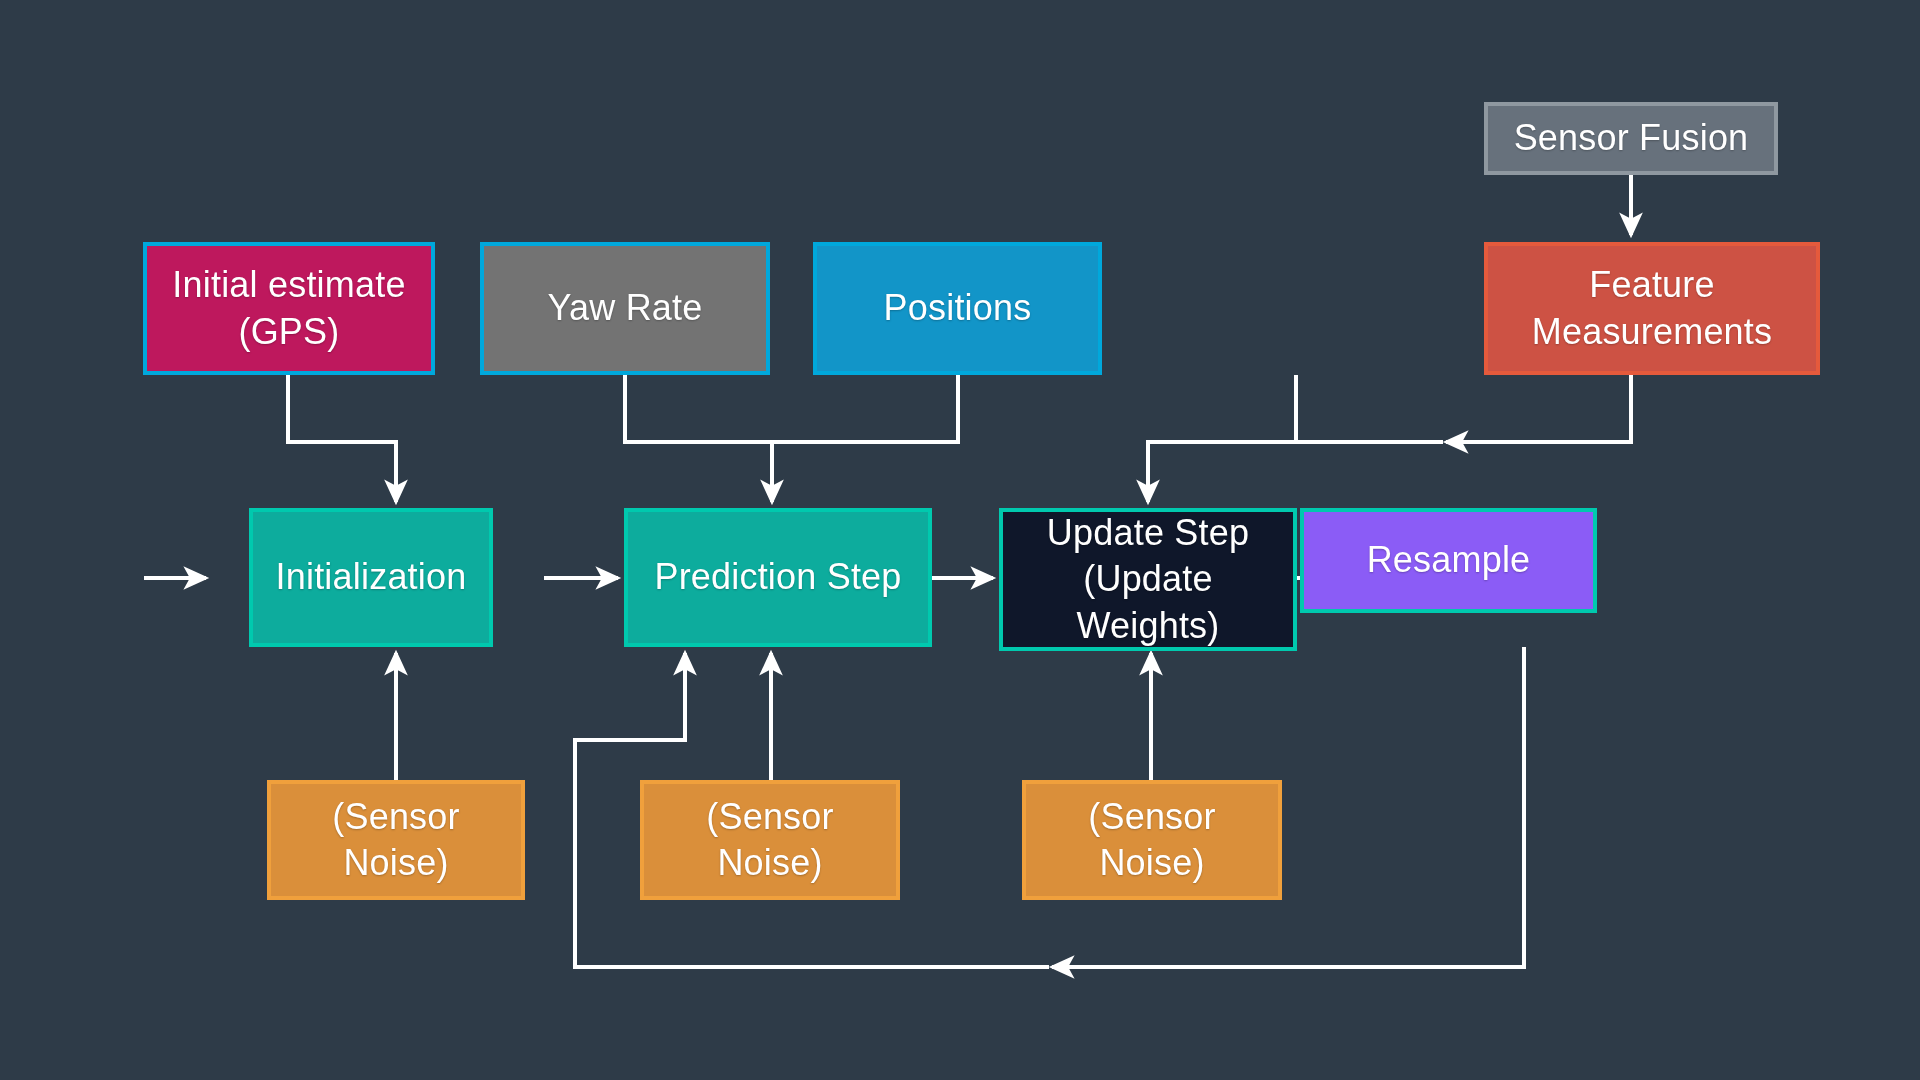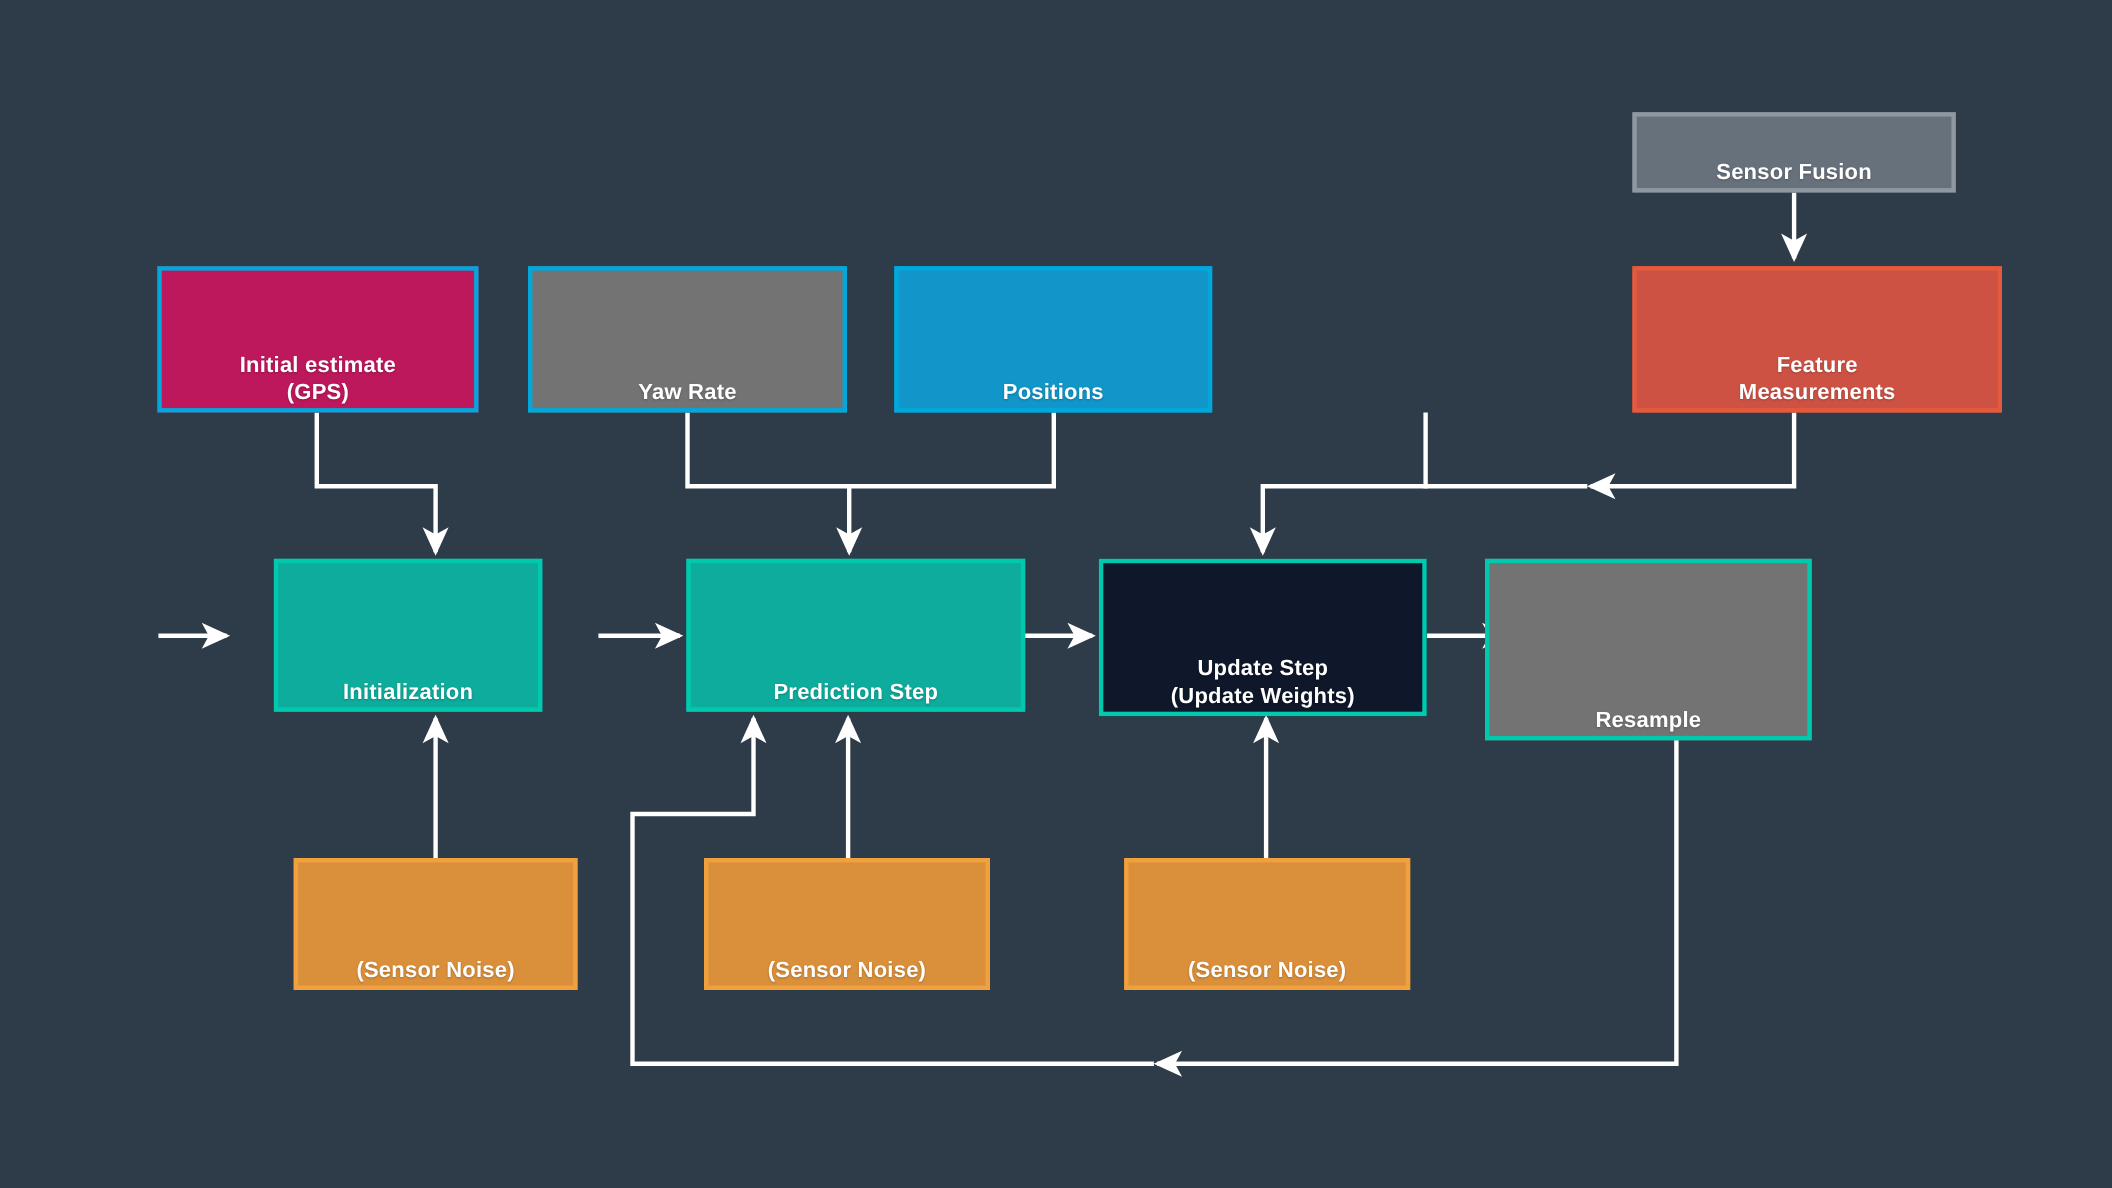--- a/index.html
+++ b/index.html
@@ -20,26 +20,26 @@
   #nodes-layer {
     position: absolute;
     left: 0; top: 0;
     width: 1920px; height: 1080px;
     z-index: 2;
   }
   .node {
     position: absolute;
     box-sizing: border-box;
     display: flex;
-    align-items: flex-end;
+    align-items: center;
     justify-content: center;
     text-align: center;
     color: #ffffff;
-    font-weight: bold;
-    font-size: 20px;
+    font-weight: normal;
+    font-size: 36px;
     line-height: 1.28;
     letter-spacing: 0.2px;
     text-shadow: 0 1px 2px rgba(0,0,0,0.25);
   }
   .node .node-label { display: block; width: 100%; padding: 0 8px; }
   polyline.edge {
     fill: none;
     stroke: #ffffff;
     stroke-width: 4;
     stroke-linejoin: miter;
@@ -93,21 +93,21 @@
       </div>
       <div class="node node-teal" style="left: 249px; top: 508px; width: 244px; height: 139px; background: rgb(13, 172, 157); border: 4px solid rgb(0, 201, 174);">
         <span class="node-label">Initialization</span>
       </div>
       <div class="node node-teal" style="left: 624px; top: 508px; width: 308px; height: 139px; background: rgb(13, 172, 157); border: 4px solid rgb(0, 201, 174);">
         <span class="node-label">Prediction Step</span>
       </div>
       <div class="node node-teal" style="left: 999px; top: 508px; width: 298px; height: 143px; background: #0f172a; border: 4px solid rgb(0, 201, 174);">
         <span class="node-label">Update Step<br>(Update Weights)</span>
       </div>
-      <div class="node node-teal" style="left: 1350px; top: 508px; width: 297px; height: 165px; background: #737373; border: 4px solid rgb(0, 201, 174);">
+      <div class="node node-teal" style="left: 1300px; top: 508px; width: 297px; height: 105px; background: #8b5cf6; border: 4px solid rgb(0, 201, 174);">
         <span class="node-label">Resample</span>
       </div>
       <div class="node node-orange" style="left: 267px; top: 780px; width: 258px; height: 120px; background: rgb(218, 143, 58); border: 4px solid rgb(240, 160, 60);">
         <span class="node-label">(Sensor Noise)</span>
       </div>
       <div class="node node-orange" style="left: 640px; top: 780px; width: 260px; height: 120px; background: rgb(218, 143, 58); border: 4px solid rgb(240, 160, 60);">
         <span class="node-label">(Sensor Noise)</span>
       </div>
       <div class="node node-orange" style="left: 1022px; top: 780px; width: 260px; height: 120px; background: rgb(218, 143, 58); border: 4px solid rgb(240, 160, 60);">
         <span class="node-label">(Sensor Noise)</span>

